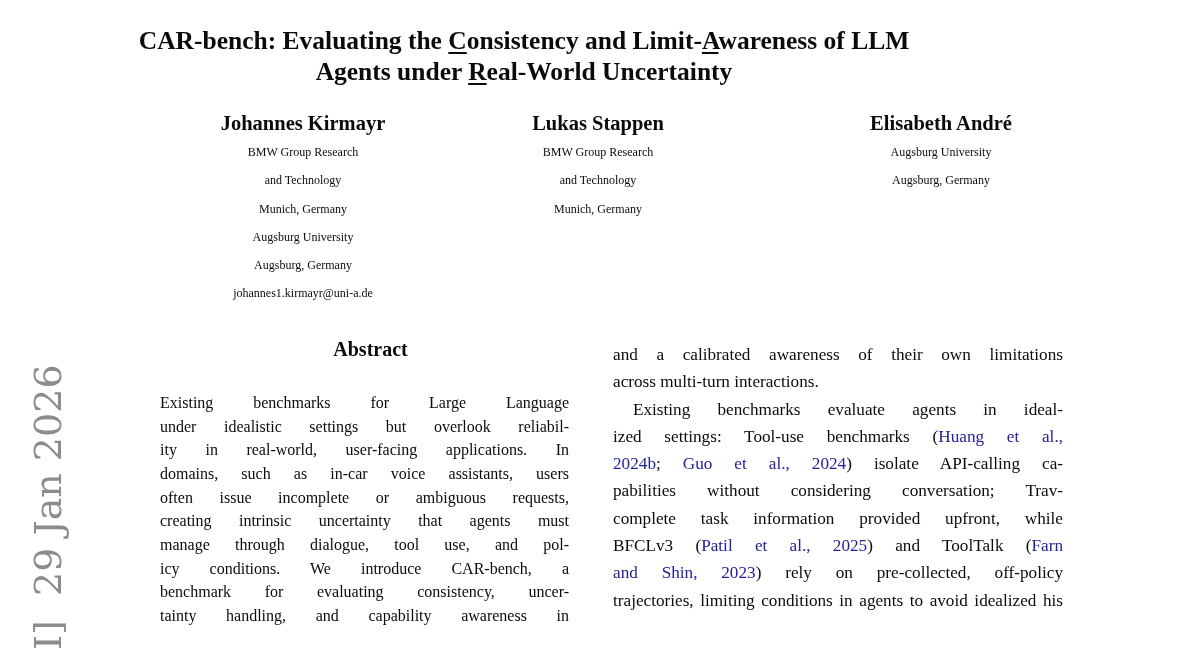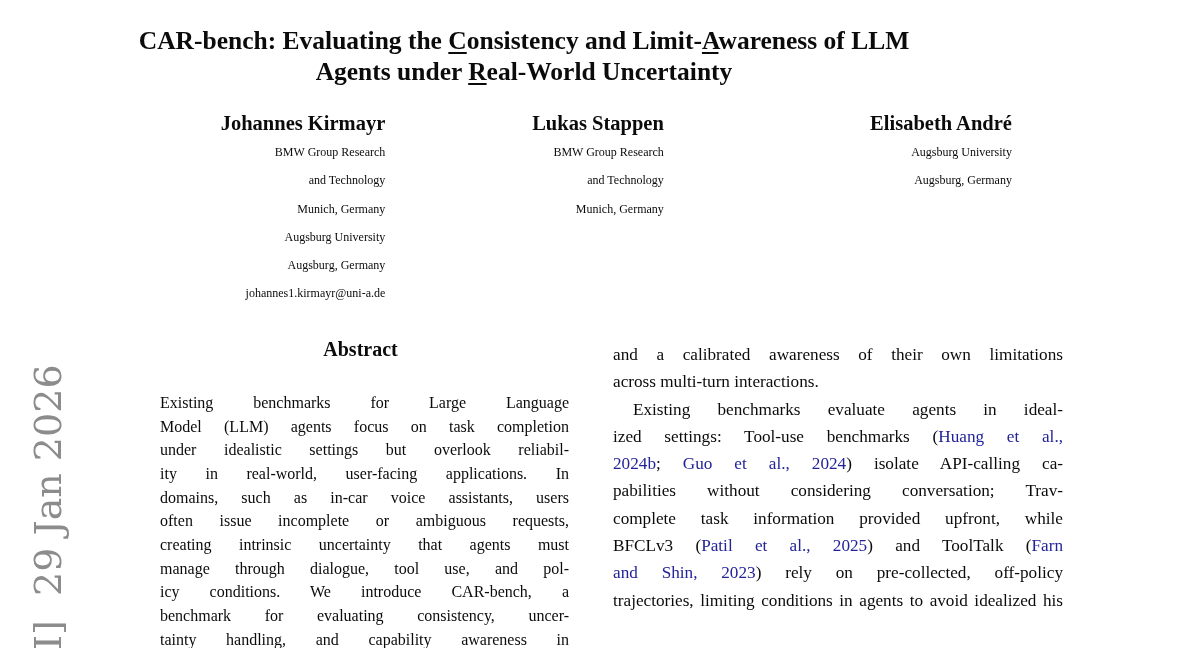--- a/index.html
+++ b/index.html
@@ -34,31 +34,31 @@
   }
   .title .u, .u{
     text-decoration:underline;
     text-decoration-thickness:2px;
     text-underline-offset:3px;
   }
   .author{
     position:absolute;
     top:108px;
     transform:translateX(-50%);
-    text-align:right;
+    text-align:center;
     white-space:nowrap;
   }
   .a0{left:303px;}
   .a1{left:598px;}
   .a2{left:941px;}
   .aname{font-size:20.5px;font-weight:bold;line-height:30px;}
   .aline{font-size:12px;line-height:28.3px;}
   .abs-head{
     position:absolute;
-    top:338px;left:156px;width:409px;
+    top:338px;left:166px;width:409px;
     text-align:center;
     font-size:20px;font-weight:bold;
   }
   .abs-body{
     position:absolute;
     top:391px;left:160px;width:409px;
     font-size:16px;
   }
   .abs-body .jline{line-height:23.65px;}
   .right-col{
@@ -108,21 +108,20 @@
         <div class="aname">Elisabeth André</div>
         <div class="aline">Augsburg University</div>
         <div class="aline">Augsburg, Germany</div>
       </div>
     </div>
 
   <div class="abs-head">Abstract</div>
 
   <div class="abs-body" id="abs-body">
       <div class="jline"><span>Existing benchmarks for Large Language</span></div>
-      <div class="jline"><span>Model (LLM) agents focus on task completion</span></div>
       <div class="jline"><span>under idealistic settings but overlook reliabil-</span></div>
       <div class="jline"><span>ity in real-world, user-facing applications. In</span></div>
       <div class="jline"><span>domains, such as in-car voice assistants, users</span></div>
       <div class="jline"><span>often issue incomplete or ambiguous requests,</span></div>
       <div class="jline"><span>creating intrinsic uncertainty that agents must</span></div>
       <div class="jline"><span>manage through dialogue, tool use, and pol-</span></div>
       <div class="jline"><span>icy conditions.  We introduce CAR-bench, a</span></div>
       <div class="jline"><span>benchmark for evaluating consistency, uncer-</span></div>
       <div class="jline"><span>tainty handling, and capability awareness in</span></div>
     </div>

